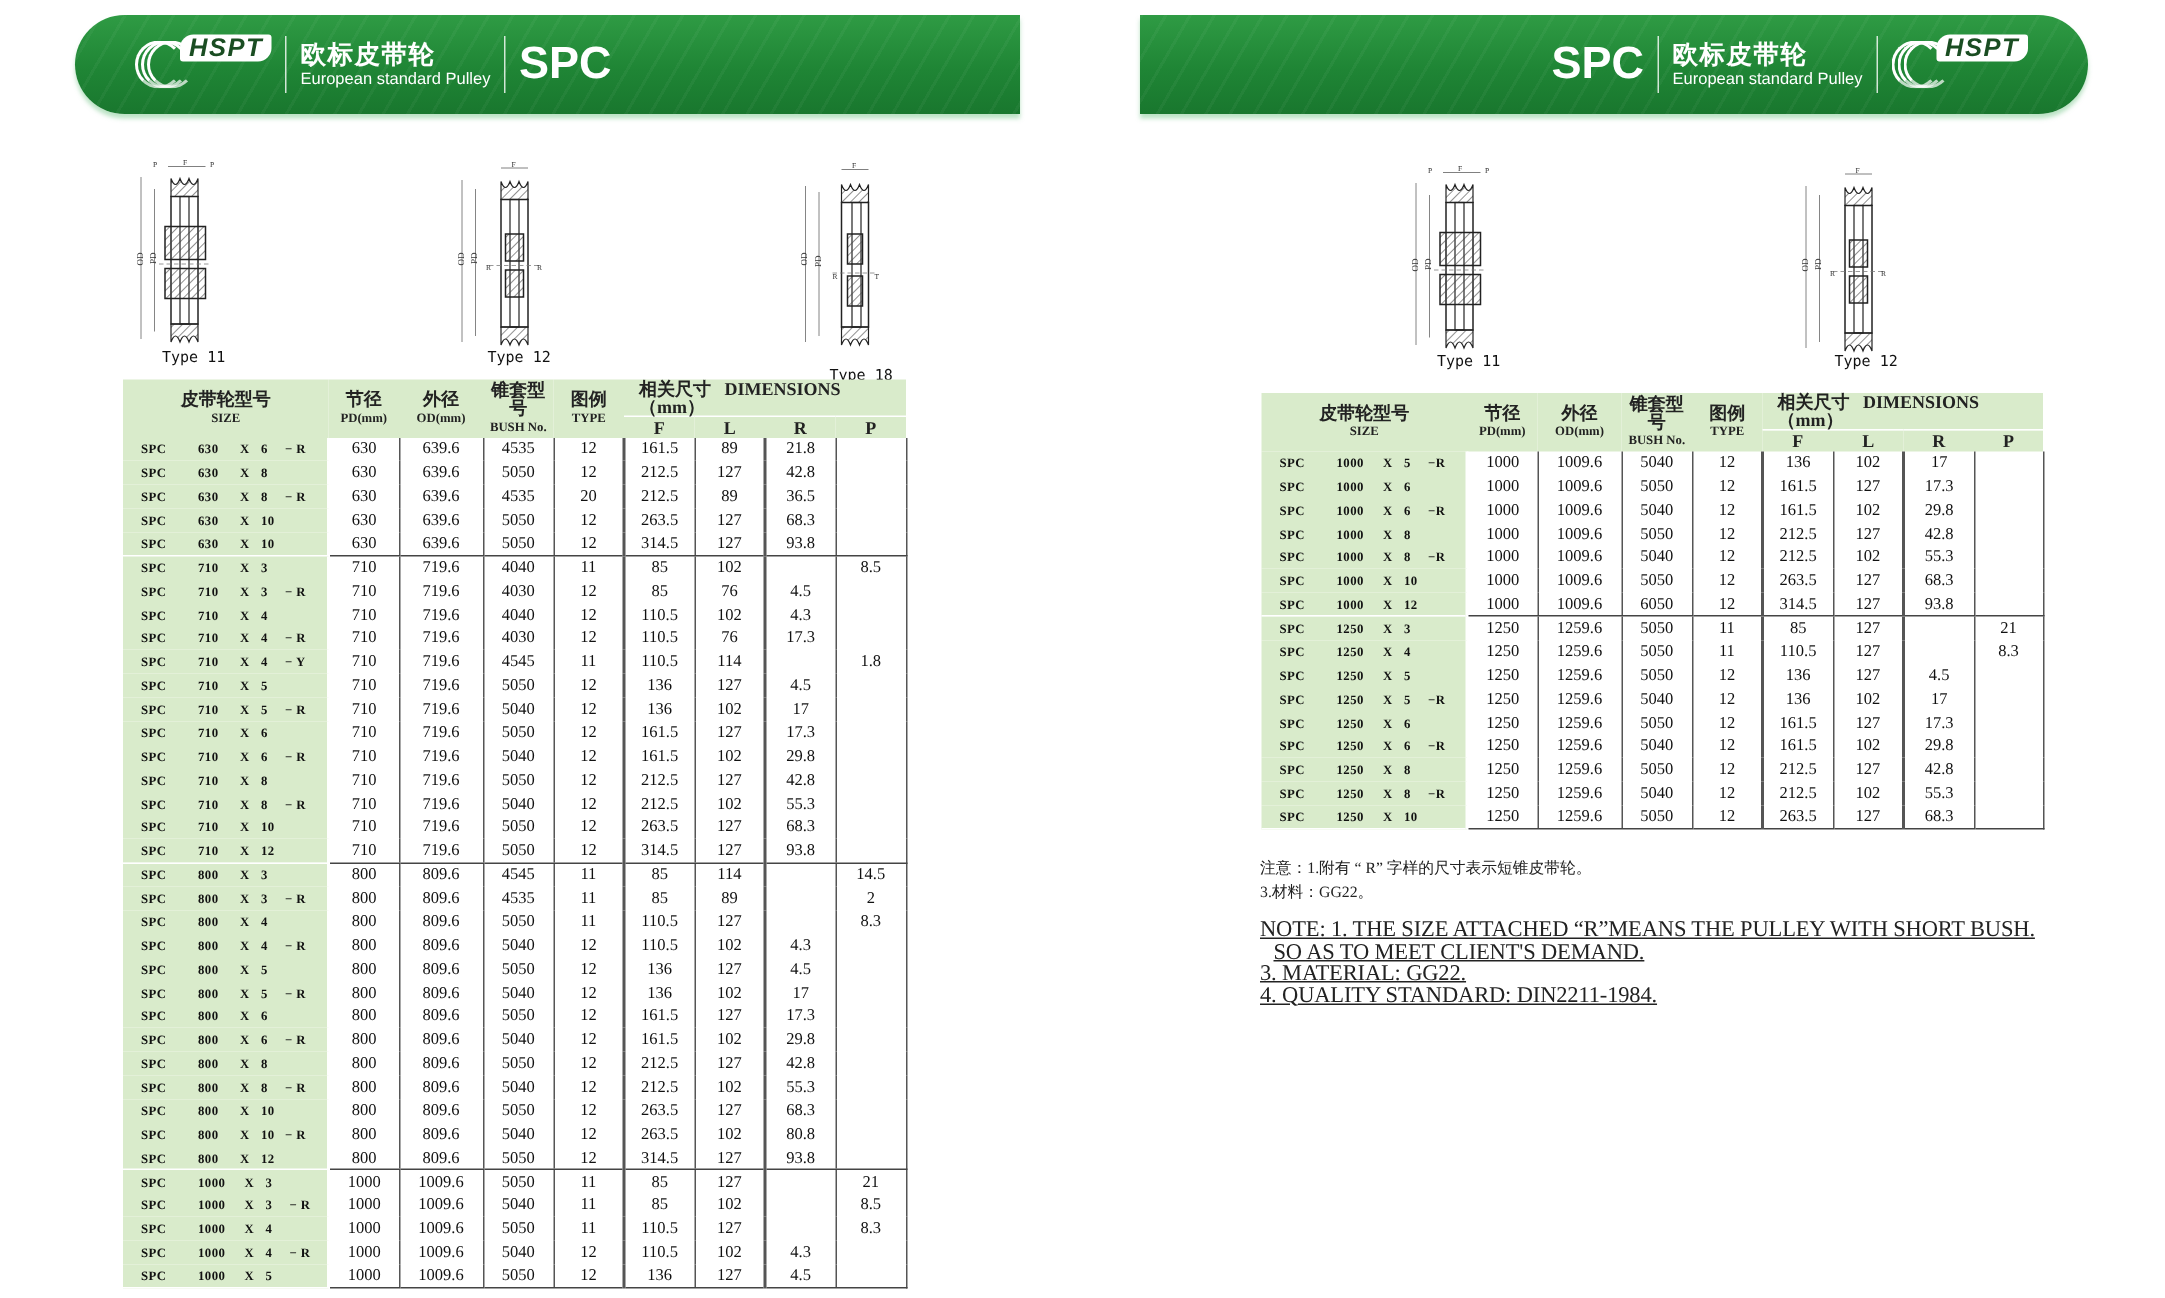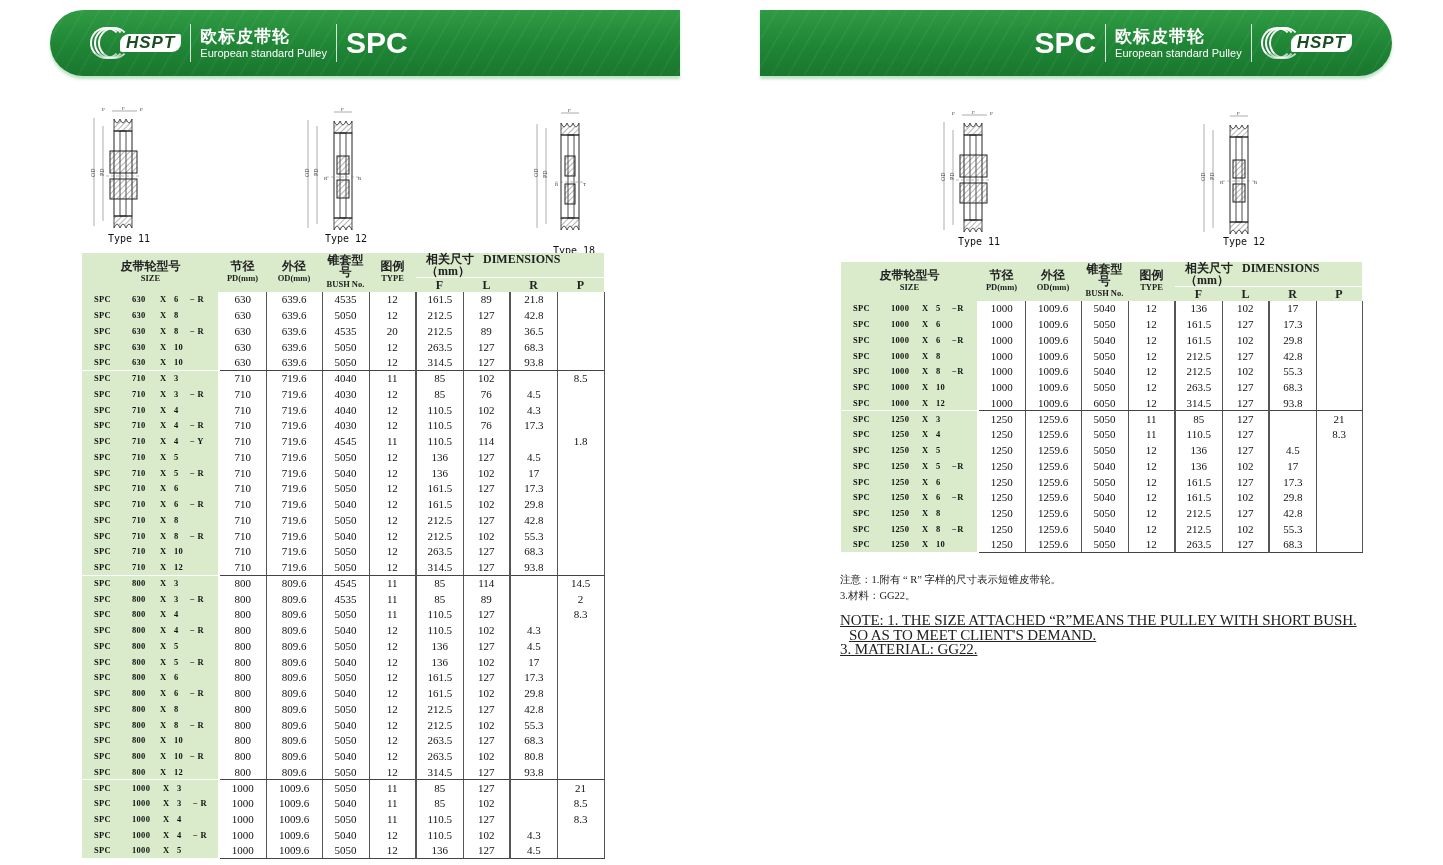--- a/index.html
+++ b/index.html
@@ -16,21 +16,21 @@
     content: ""; position: absolute; inset: 0;
     background: repeating-linear-gradient(120deg, rgba(255,255,255,0.04) 0 2px, transparent 2px 14px);
     border-radius: inherit; pointer-events: none;
   }
   .banner-left { left: 50px; width: 630px; border-radius: 33px 0 0 33px; }
   .banner-right { left: 760px; width: 632px; border-radius: 0 33px 33px 0; }
   .banner-inner { position: absolute; top: 0; height: 66px; display: flex; align-items: center; z-index: 1; }
   .banner-left .banner-inner { left: 40px; }
   .banner-right .banner-inner { right: 40px; }
 
-  .logo { display: flex; align-items: center; position: relative; height: 40px; }
+  .logo { display: flex; align-items: flex-start; position: relative; height: 40px; }
   .logo-rings { position: relative; width: 26px; height: 40px; }
   .logo-rings span {
     position: absolute; top: 4px; height: 32px; width: 32px; border-radius: 50%;
     border: 2px solid #fff; border-right-color: transparent; border-bottom-color: rgba(255,255,255,0.7);
   }
   .logo-rings span:nth-child(1) { left: 0; }
   .logo-rings span:nth-child(2) { left: 4px; }
   .logo-rings span:nth-child(3) { left: 8px; }
   .logo-text {
     font-family: "Liberation Sans", "DejaVu Sans", sans-serif;
@@ -861,13 +861,14 @@
     </tbody>
 </table>
 
 <div class="notes">
   <div class="cn">注意：1.附有 “ R” 字样的尺寸表示短锥皮带轮。</div>
   <div class="cn">3.材料：GG22。</div>
   <div class="gap"></div>
   <div class="en">NOTE: 1. THE SIZE ATTACHED “R”MEANS THE PULLEY WITH SHORT BUSH.</div>
   <div class="en indent">SO AS TO  MEET CLIENT'S DEMAND.</div>
   <div class="en">3. MATERIAL: GG22.</div>
+  <div class="en">4. QUALITY STANDARD: DIN2211-1984.</div>
 </div>
 
 </body></html>

